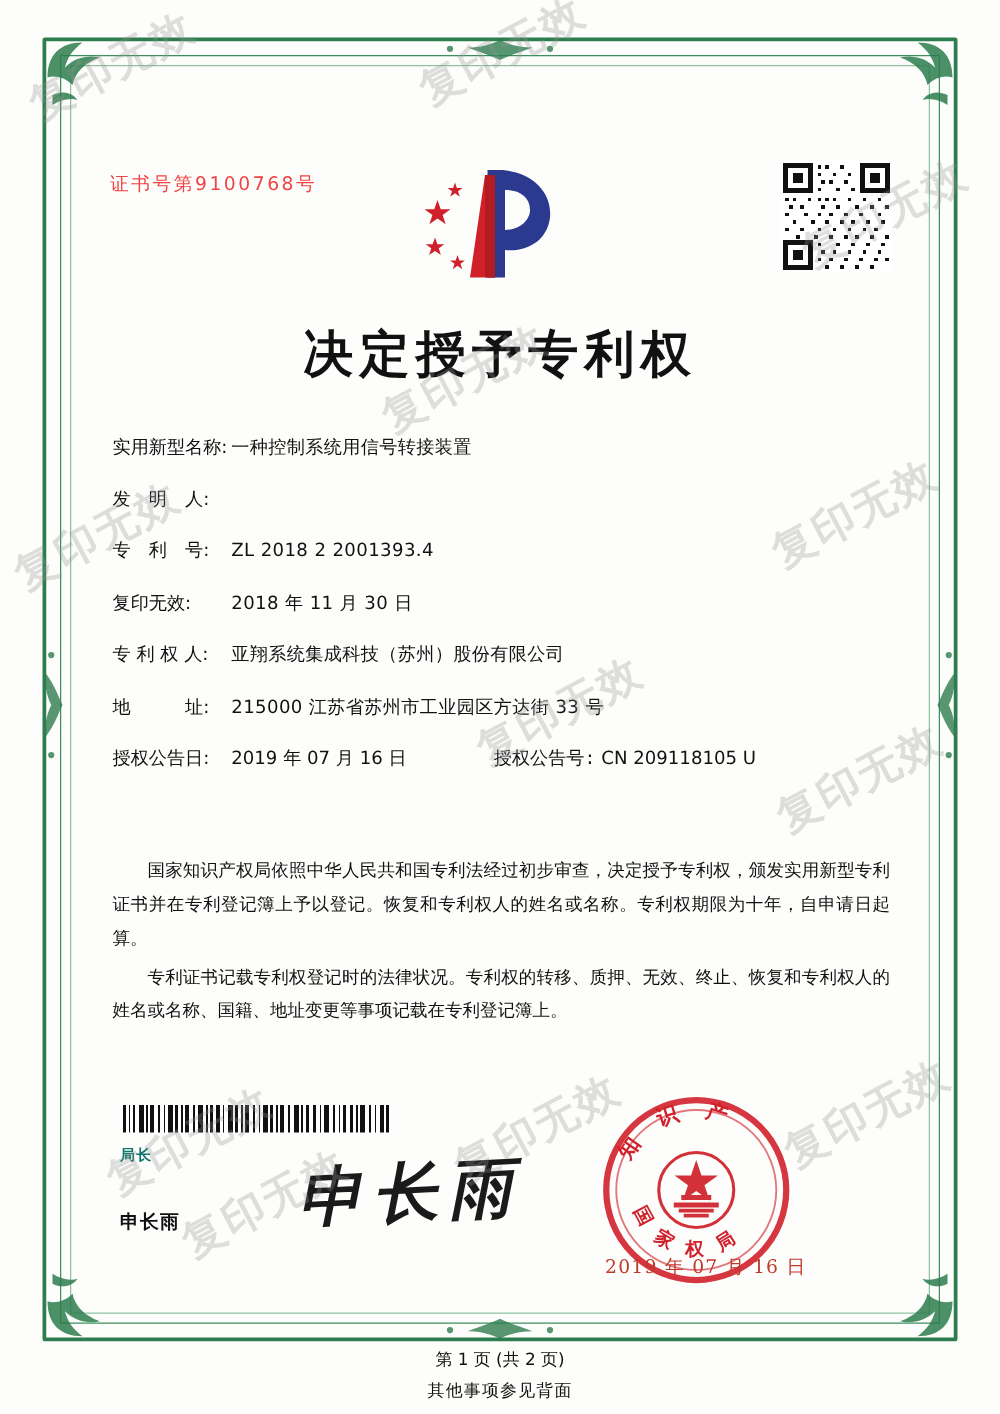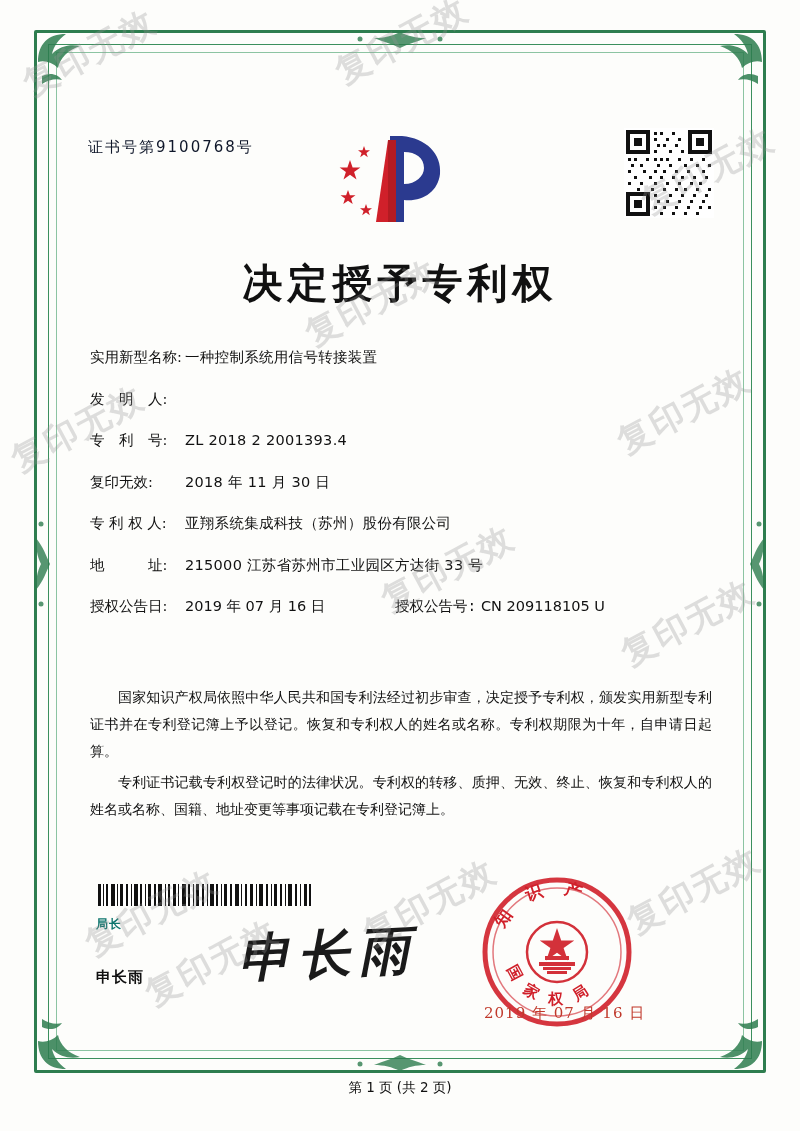--- a/index.html
+++ b/index.html
@@ -54,21 +54,21 @@
     transform:rotate(-28deg);
     white-space:nowrap;
     letter-spacing:2px;
     pointer-events:none;
     user-select:none;
   }
 
   
   .cert-no{
     position:absolute;left:88px;top:138px;
-    font-size:15px;letter-spacing:2px;color:#0f172a;
+    font-size:15px;letter-spacing:2px;color:#ef4444;
   }
   .logo{
     position:absolute;left:330px;top:126px;width:120px;height:105px;
   }
   .qr{
     position:absolute;right:86px;top:128px;width:90px;height:90px;
   }
   .title{
     position:absolute;left:0;right:0;top:256px;text-align:center;
     font-size:40px;font-weight:700;letter-spacing:5px;color:#111;
@@ -449,20 +449,21 @@
         <textPath href="#arcTop" startOffset="13%">知 识 产</textPath>
       </text>
       <text font-size="15" font-weight="700" fill="#d0202a" font-family="'DejaVu Sans',sans-serif" letter-spacing="4">
         <textPath href="#arcBottom" startOffset="10%">国 家 权 局</textPath>
       </text>
     </svg>
   </div>
   <div class="seal-date">2019 年 07 月 16 日</div>
 
   <div class="page-no">第 1 页 (共 2 页)</div>
+  <div class="footnote">其他事项参见背面</div>
 
   <div id="watermark-layer">
       <div class="wm" style="left: 18px; top: 30px;">复印无效</div>
       <div class="wm" style="left: 330px; top: 18px;">复印无效</div>
       <div class="wm" style="left: 636px; top: 148px;">复印无效</div>
       <div class="wm" style="left: 6px; top: 406px;">复印无效</div>
       <div class="wm" style="left: 300px; top: 280px;">复印无效</div>
       <div class="wm" style="left: 612px; top: 388px;">复印无效</div>
       <div class="wm" style="left: 376px; top: 546px;">复印无效</div>
       <div class="wm" style="left: 616px; top: 600px;">复印无效</div>

